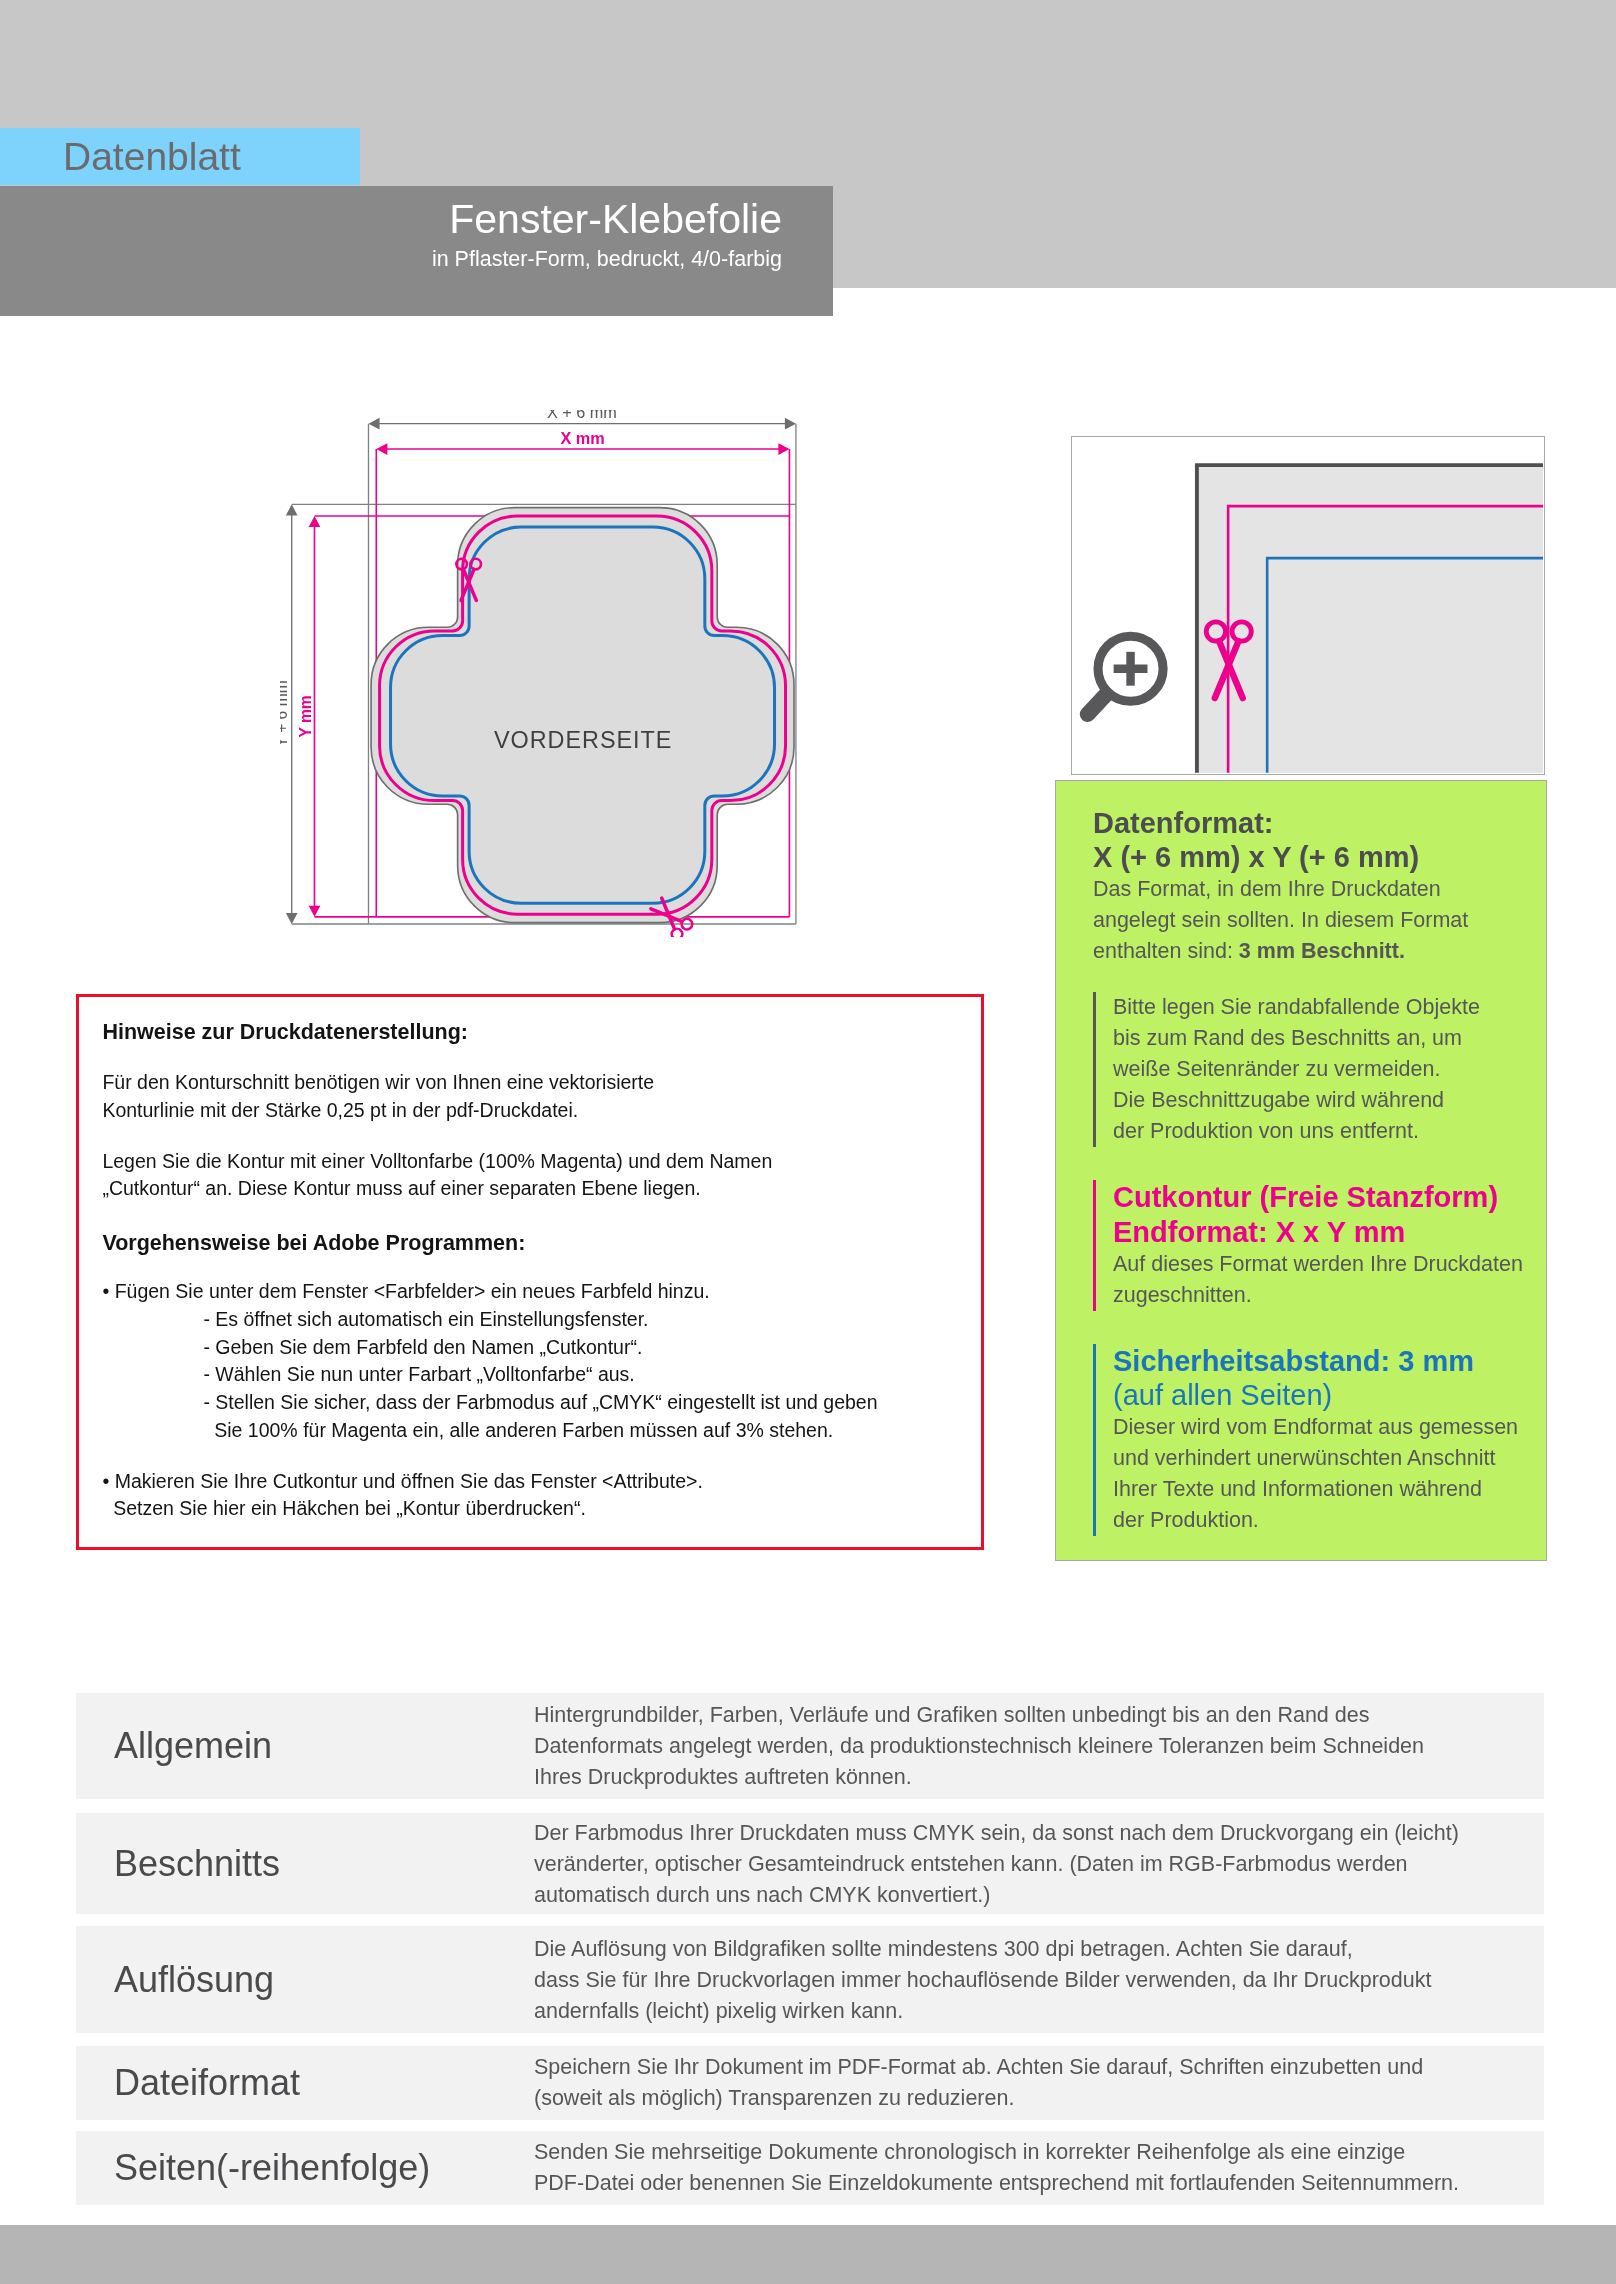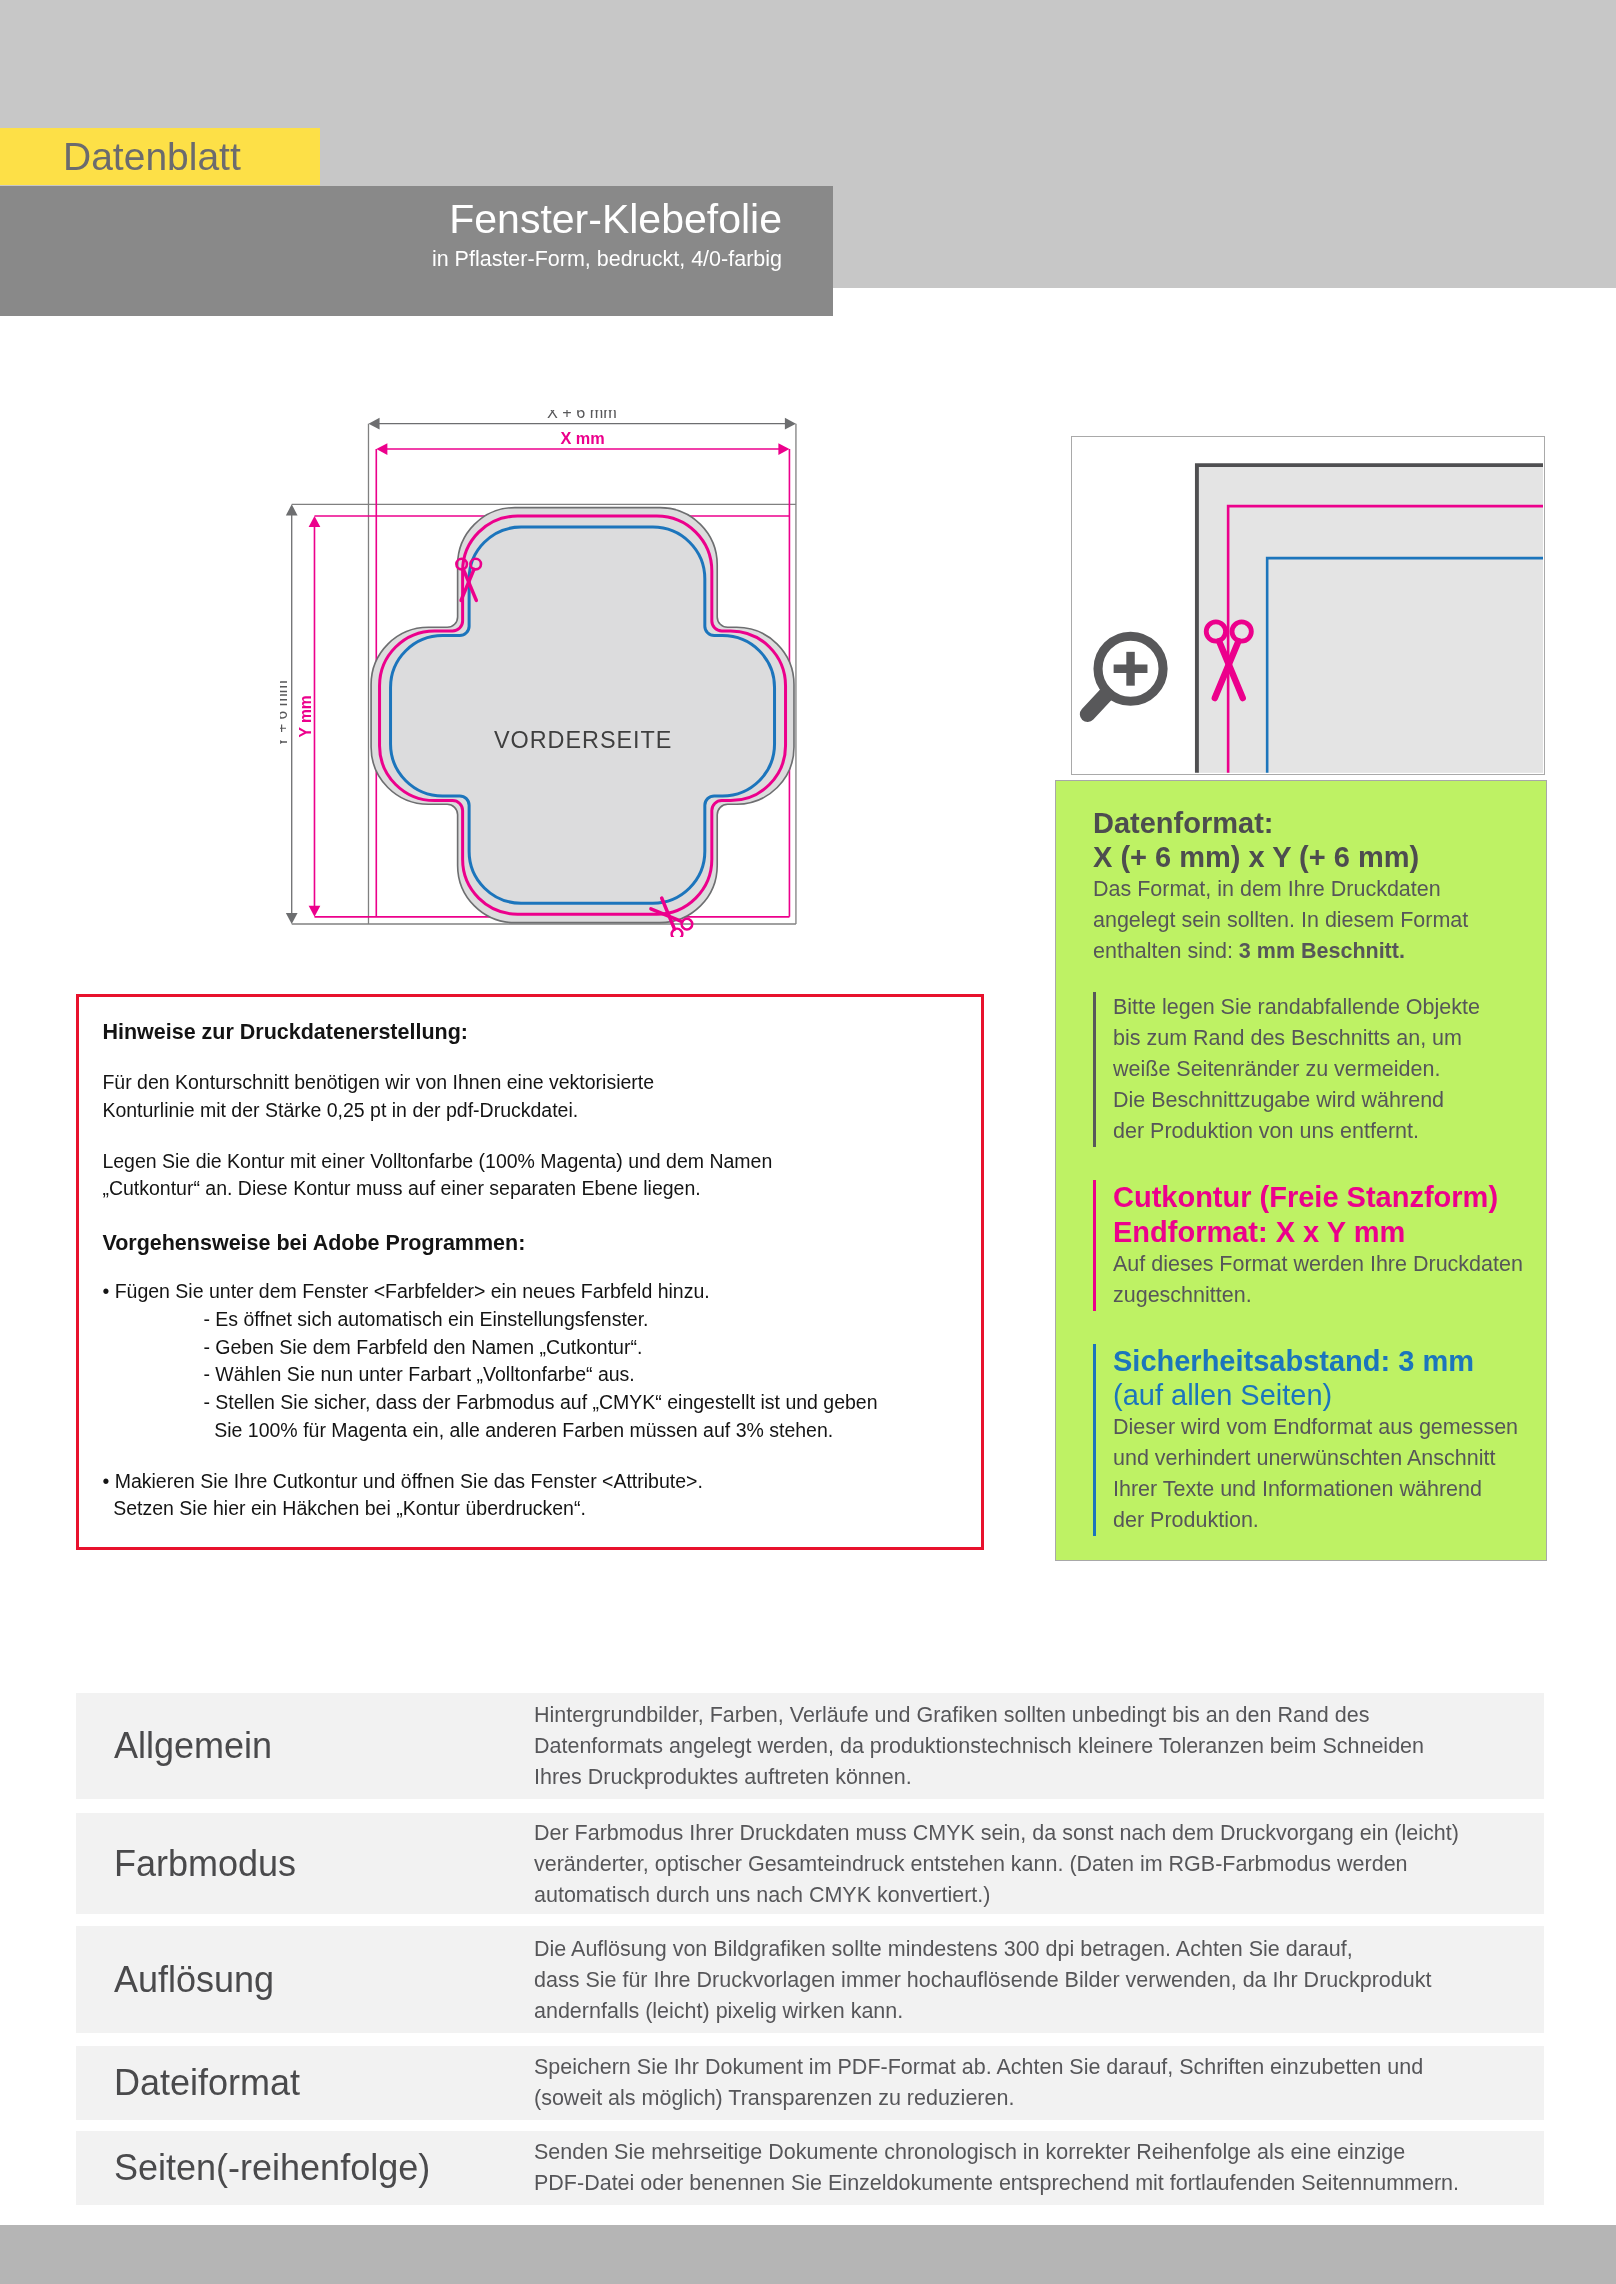--- a/index.html
+++ b/index.html
@@ -3,21 +3,21 @@
 <meta charset="utf-8">
 <style>
   html,body{margin:0;padding:0;background:#ffffff;}
   .page{position:relative;width:1616px;height:2284px;background:#ffffff;overflow:hidden;
         font-family:"Liberation Sans",sans-serif;color:#565659;}
   .abs{position:absolute;}
   .pre{white-space:pre-wrap;}
 
   
   .top-band{left:0;top:0;width:1616px;height:288px;background:#c7c7c7;}
-  .tag-box{left:0;top:128px;width:320px;height:57px;background:#fde047;}
+  .tag-box{left:0;top:128px;width:360px;height:57px;background:#7dd3fc;}
   .tag-box span{display:block;padding-left:63px;line-height:57px;font-size:39px;color:#6b6b6e;}
   .title-bar{left:0;top:186px;width:833px;height:130px;background:#898989;color:#ffffff;text-align:right;}
   .title-main{margin:10.4px 51px 0 0;font-size:41px;font-weight:bold;font-weight:normal;}
   .title-sub{margin:3.9px 51px 0 0;font-size:21.5px;}
 
   
   .hint-box{left:76px;top:994px;width:908px;height:556px;border:3.3px solid #e8112d;background:#ffffff;
             box-sizing:border-box;padding:19.5px 23.4px;font-size:19.5px;line-height:1.42;color:#141414;}
   .hint-title{font-weight:bold;font-size:21.5px;margin-bottom:22px;}
   .hint-p1{margin-bottom:23.4px;}
@@ -207,21 +207,21 @@
     <span>5 Tipps zur fehlerfreien Gestaltung Ihrer Druckdaten</span>
   </div>
 
   <div class="abs tip-row row1">
     <div class="tip-label">Allgemein</div>
     <div class="tip-text pre">Hintergrundbilder, Farben, Verläufe und Grafiken sollten unbedingt bis an den Rand des
 Datenformats angelegt werden, da produktionstechnisch kleinere Toleranzen beim Schneiden
 Ihres Druckproduktes auftreten können.</div>
   </div>
   <div class="abs tip-row row2">
-    <div class="tip-label">Farbmodus</div>
+    <div class="tip-label">Beschnitts</div>
     <div class="tip-text pre">Der Farbmodus Ihrer Druckdaten muss CMYK sein, da sonst nach dem Druckvorgang ein (leicht)
 veränderter, optischer Gesamteindruck entstehen kann. (Daten im RGB-Farbmodus werden
 automatisch durch uns nach CMYK konvertiert.)</div>
   </div>
   <div class="abs tip-row row3">
     <div class="tip-label">Auflösung</div>
     <div class="tip-text pre">Die Auflösung von Bildgrafiken sollte mindestens 300 dpi betragen. Achten Sie darauf,
 dass Sie für Ihre Druckvorlagen immer hochauflösende Bilder verwenden, da Ihr Druckprodukt
 andernfalls (leicht) pixelig wirken kann.</div>
   </div>

